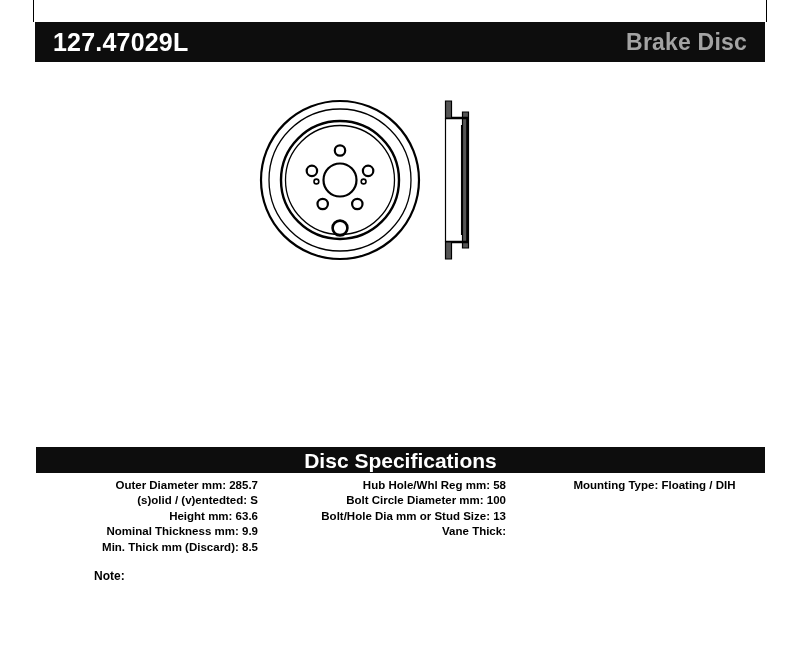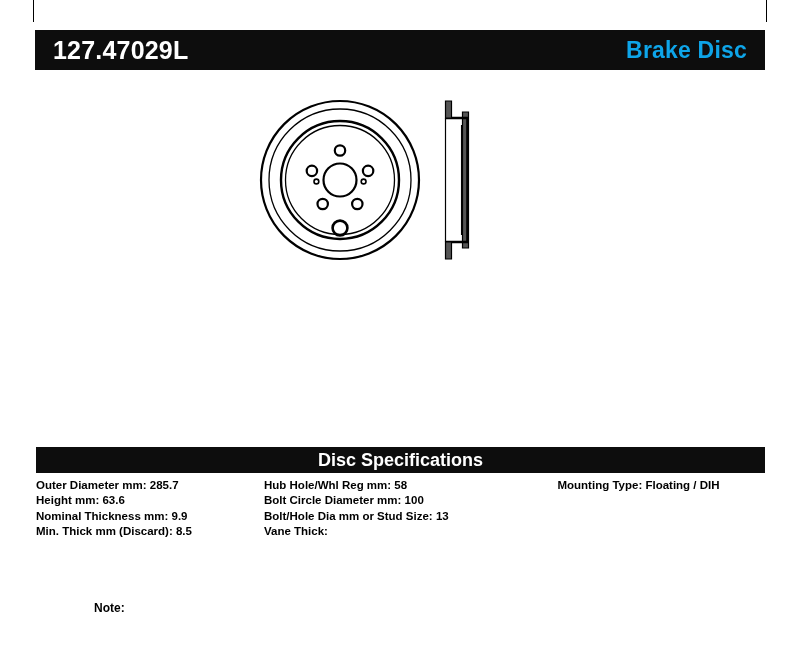--- a/index.html
+++ b/index.html
@@ -47,31 +47,30 @@
     left: 35px;
     top: 22px;
     width: 730px;
     height: 40px;
     background: #0d0d0d;
     display: flex;
     align-items: center;
     justify-content: space-between;
     box-sizing: border-box;
     padding: 0 18px;
-    margin-top: 8px;
   }
   .part-number {
     color: #ffffff;
     font-size: 25px;
     font-weight: bold;
     letter-spacing: 0.2px;
     line-height: 1;
   }
   .product-title {
-    color: #0ea5e9;
+    color: #a3a3a3;
     font-size: 23px;
     font-weight: bold;
     letter-spacing: 0.2px;
     line-height: 1;
   }
 
   
   .drawing {
     position: absolute;
     left: 255px;
@@ -88,58 +87,58 @@
     top: 447px;
     width: 729px;
     height: 26px;
     background: #0d0d0d;
     display: flex;
     align-items: center;
     justify-content: center;
   }
   .spec-bar-title {
     color: #ffffff;
-    font-size: 18px;
+    font-size: 21px;
     font-weight: bold;
     line-height: 1;
   }
 
   
   .spec-columns {
     position: absolute;
     left: 36px;
     top: 478px;
     width: 729px;
   }
   .spec-col {
     position: absolute;
     top: 0;
   }
   .col-left  { left: 0px;   width: 222px; }
   .col-mid   { left: 228px; width: 242px; }
-  .col-right { left: 488px; width: 229px; }
+  .col-right { left: 504px; width: 229px; }
 
   .spec-row {
     display: block;
     font-size: 11.5px;
     font-weight: bold;
     line-height: 15.4px;
     white-space: nowrap;
-    text-align: left;
+    text-align: right;
   }
   .col-right .spec-row { text-align: center; }
 
   .spec-label { font-weight: bold; }
   .spec-value { font-weight: bold; }
 
   
   .note-area {
     position: absolute;
     left: 36px;
-    top: 600px;
+    top: 568px;
     width: 400px;
   }
   .note-row {
     font-size: 12px;
     font-weight: bold;
     line-height: 16px;
     padding-left: 58px;
     white-space: nowrap;
   }
   .note-value { font-weight: bold; }
@@ -207,20 +206,24 @@
   </div>
 
   <div class="spec-columns">
 
     <div class="spec-col col-left">
       <div class="spec-row">
         <span class="spec-label">Outer Diameter mm:</span>
         <span class="spec-value">285.7</span>
       </div>
       <div class="spec-row">
+        <span class="spec-label">(s)olid / (v)entedted:</span>
+        <span class="spec-value">S</span>
+      </div>
+      <div class="spec-row">
         <span class="spec-label">Height mm:</span>
         <span class="spec-value">63.6</span>
       </div>
       <div class="spec-row">
         <span class="spec-label">Nominal Thickness mm:</span>
         <span class="spec-value">9.9</span>
       </div>
       <div class="spec-row">
         <span class="spec-label">Min. Thick mm (Discard):</span>
         <span class="spec-value">8.5</span>

